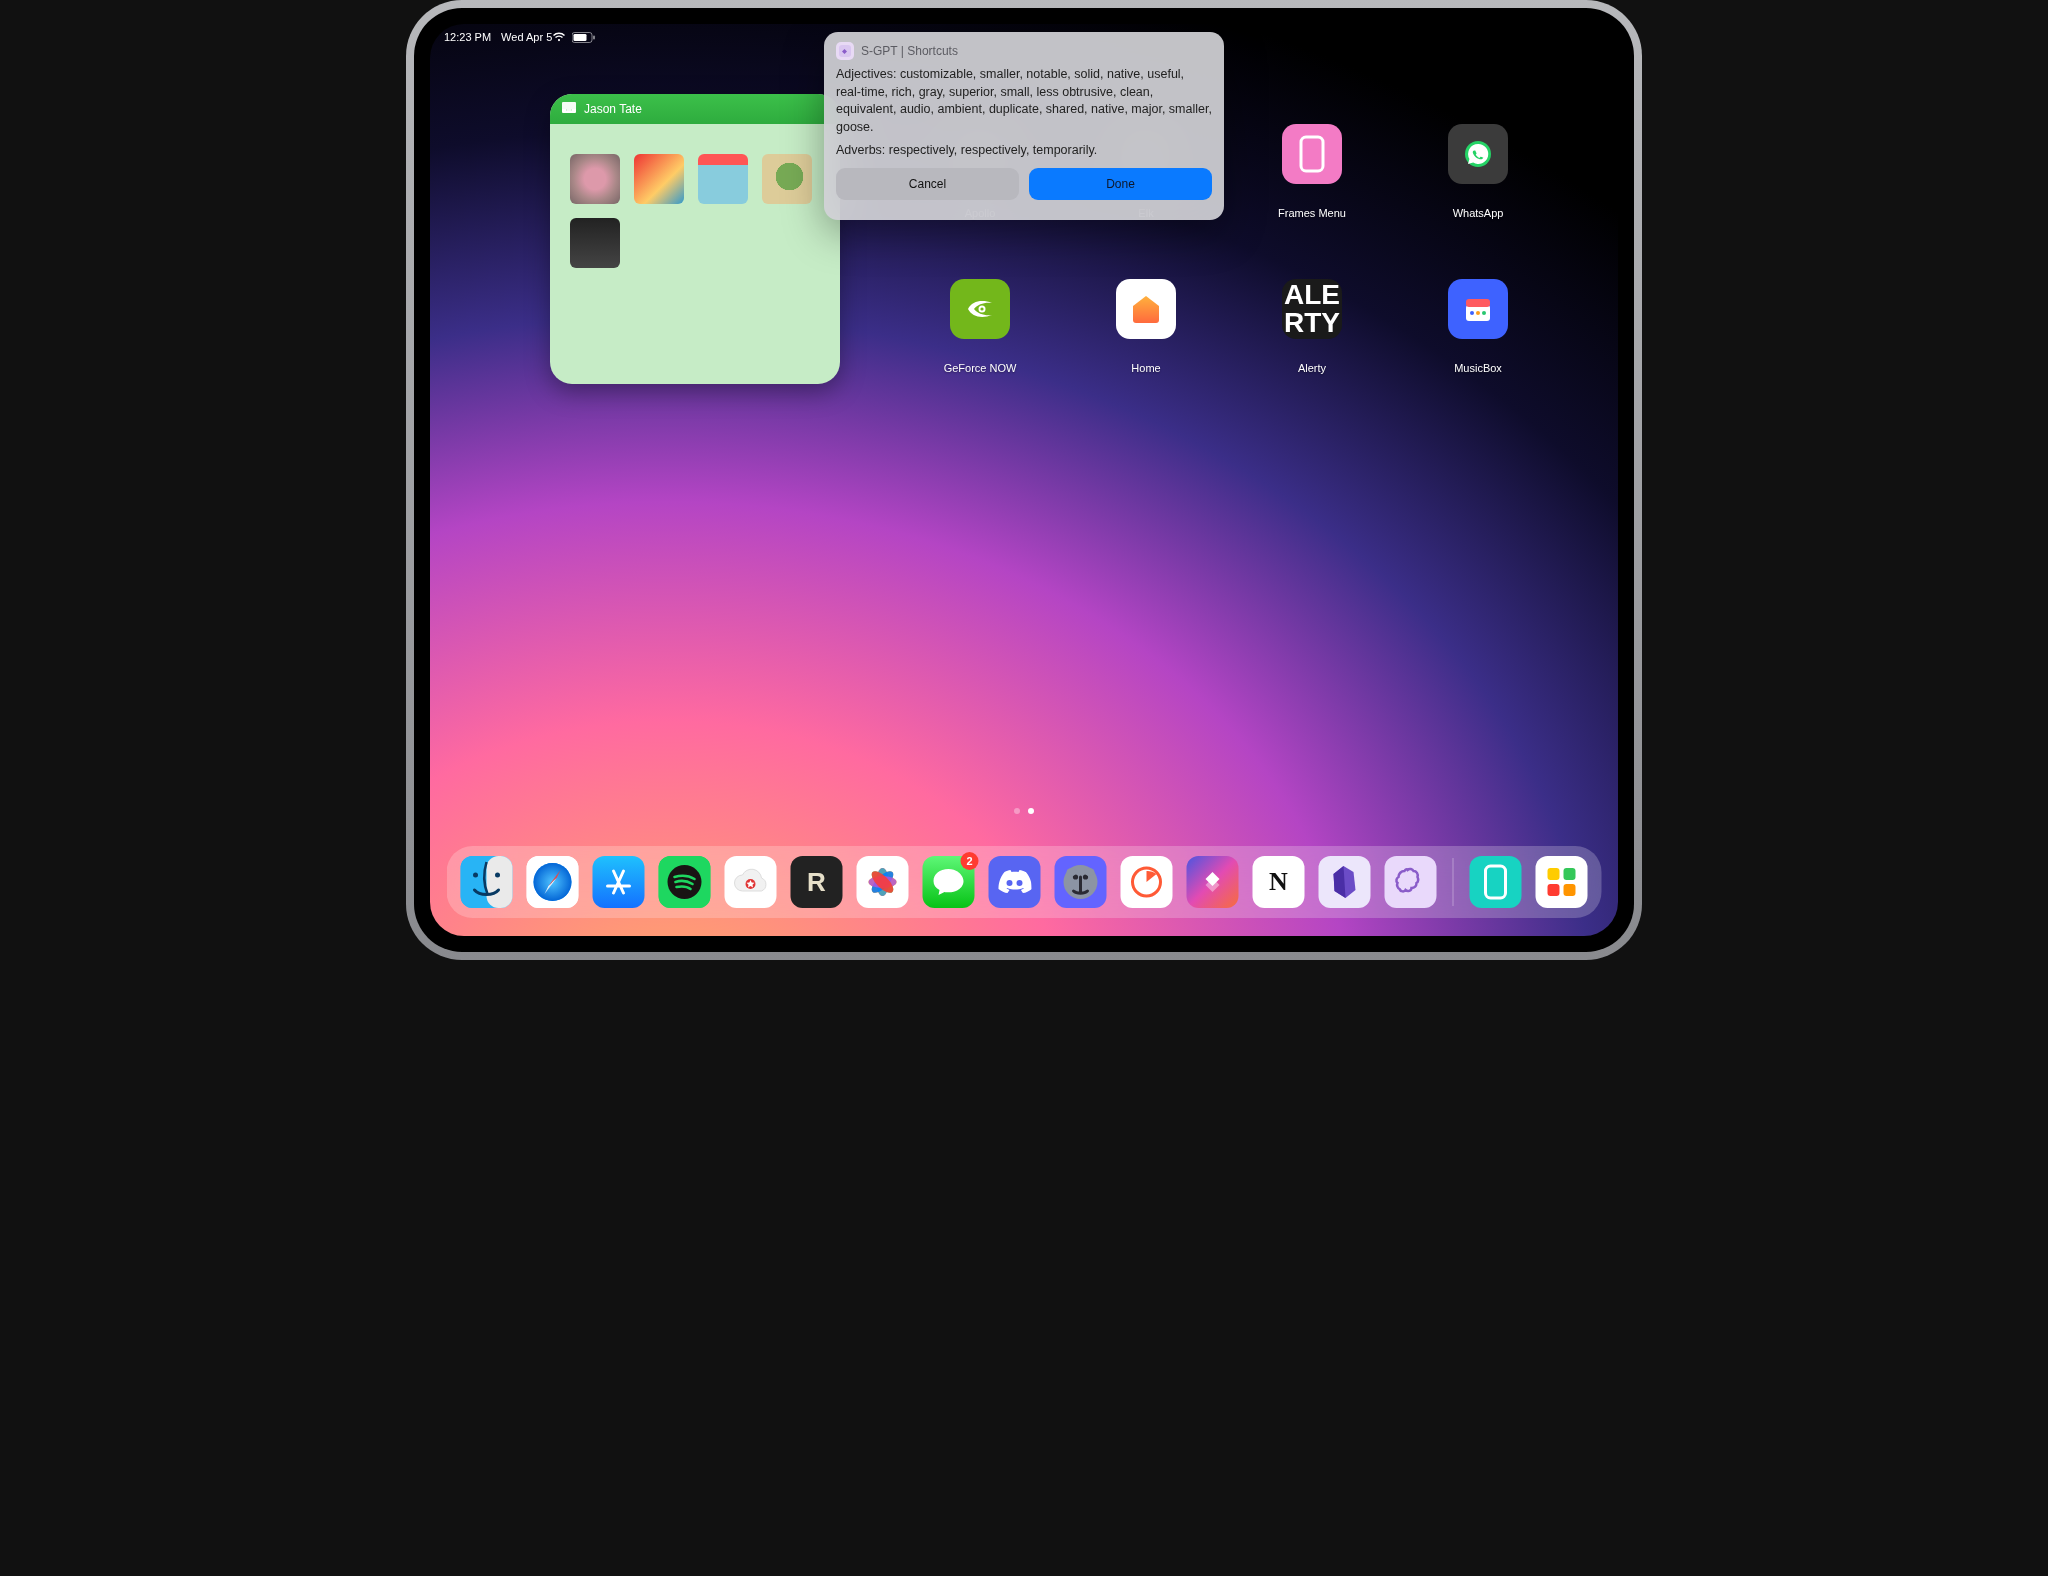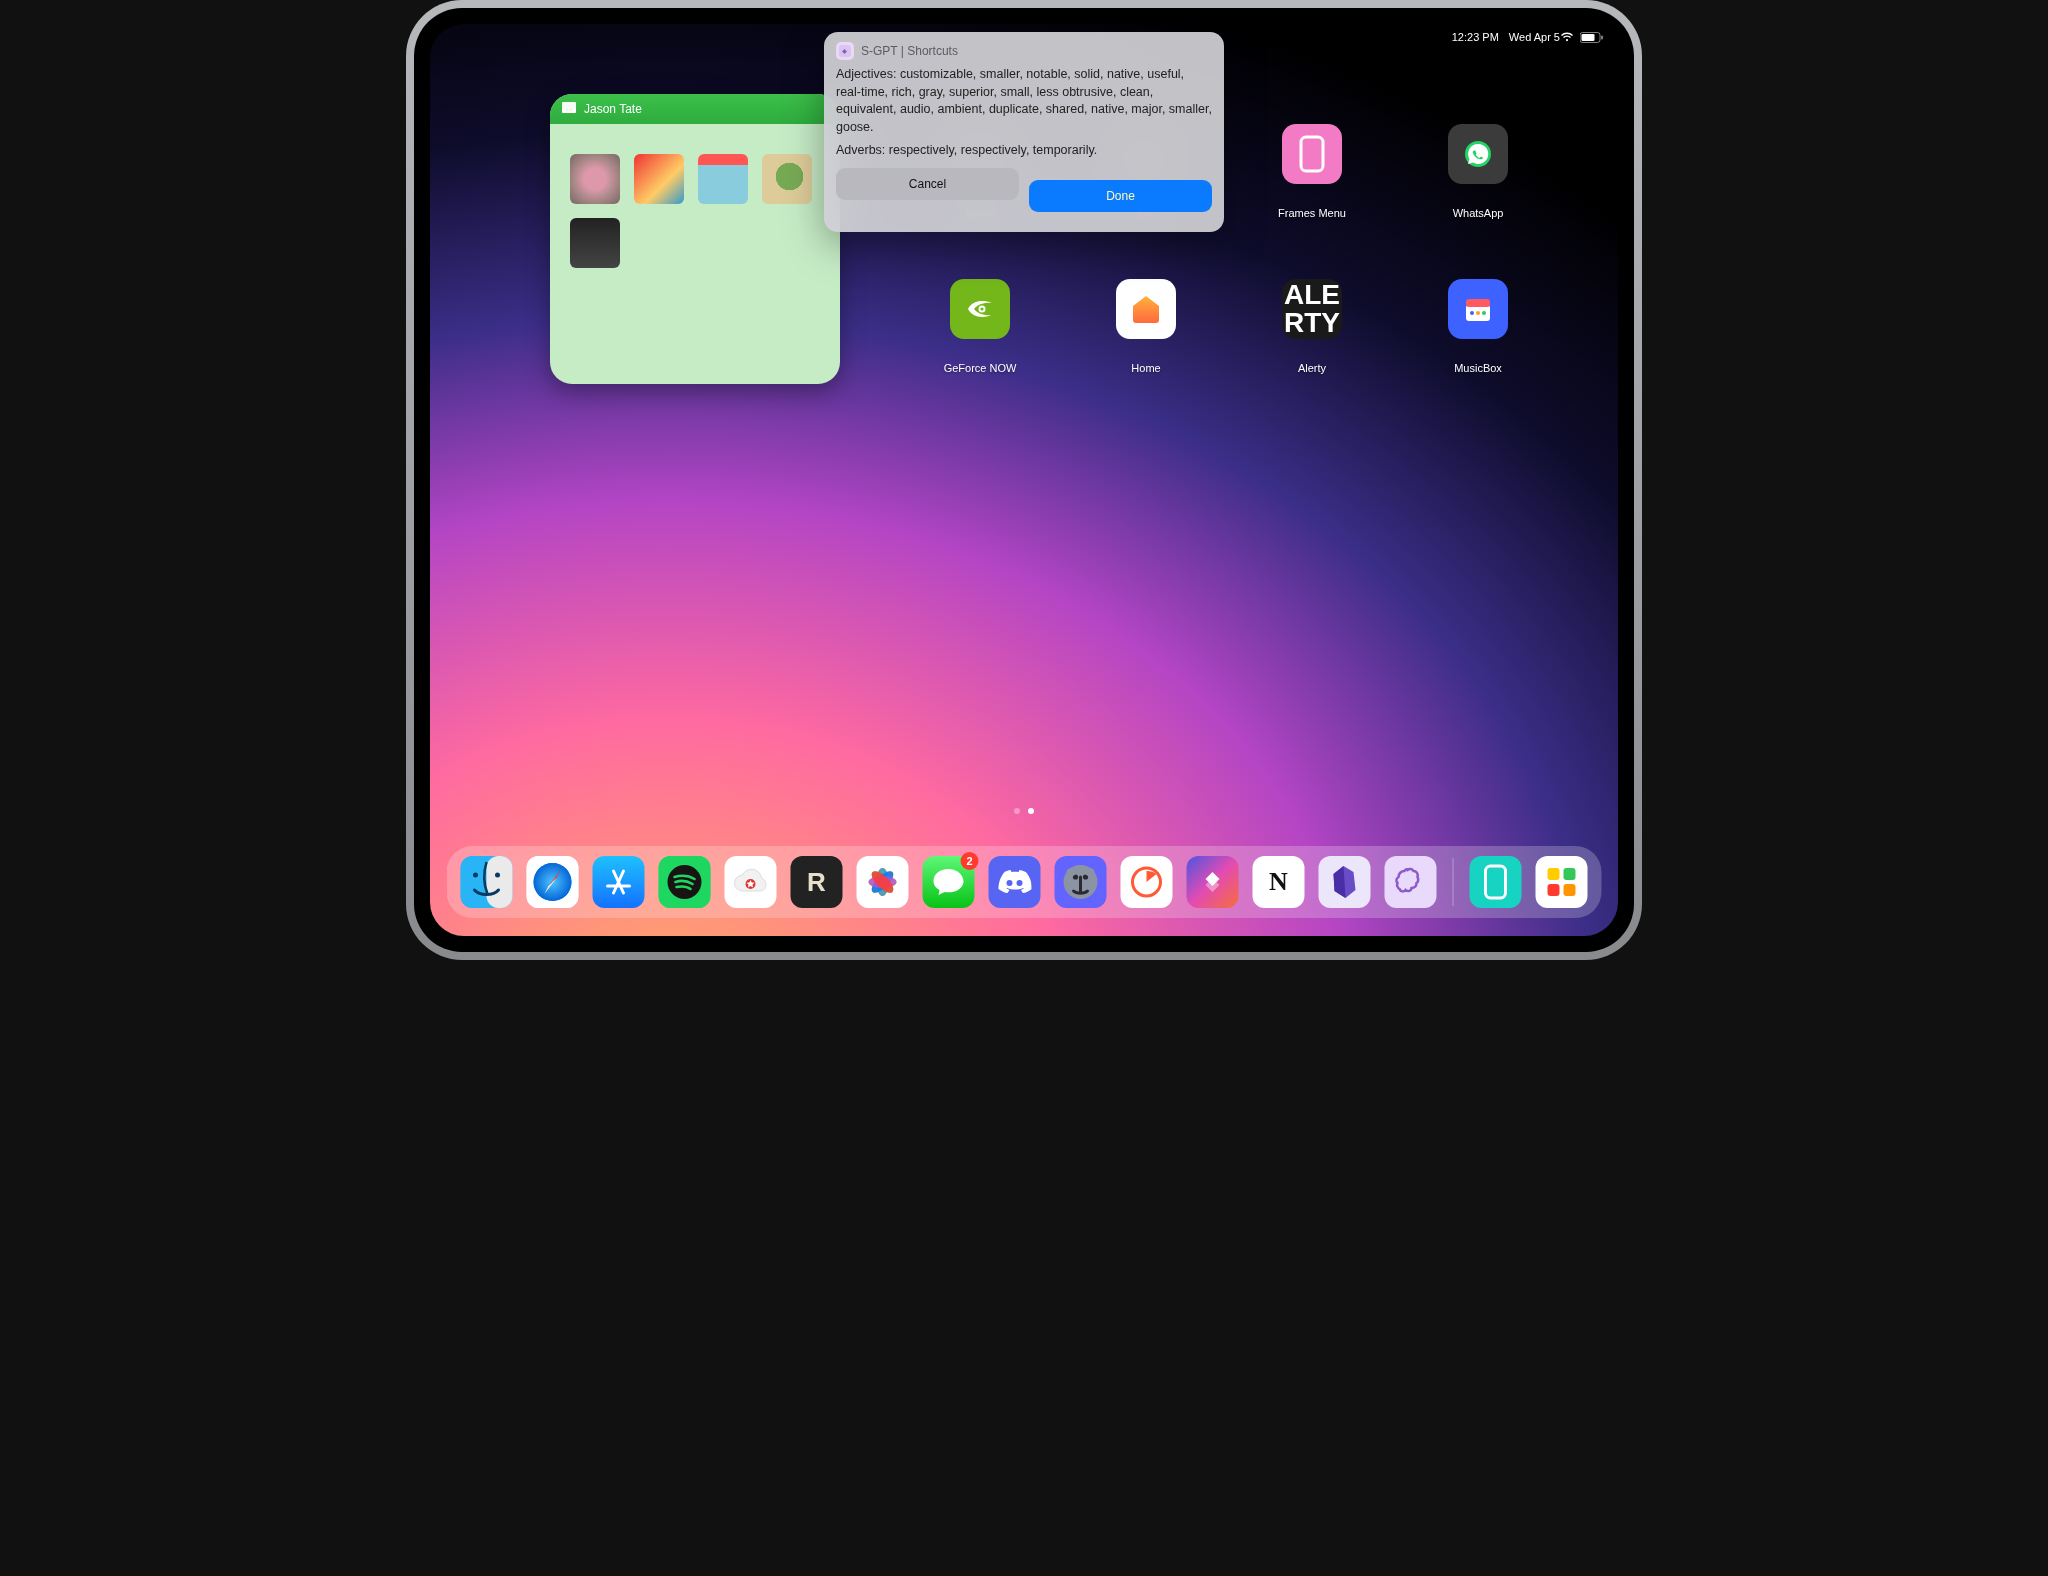--- a/index.html
+++ b/index.html
@@ -15,21 +15,21 @@
 }
 .screen {
   position: relative; width: 100%; height: 100%; border-radius: 34px; overflow: hidden;
   background:
     radial-gradient(120% 120% at 20% 110%, #ffae63 0%, #ff6aa0 28%, #b445c4 48%, #3b2e88 65%, #0e0c2b 82%, #000 100%);
 }
 
 
 .status-bar {
   position: absolute; top: 0; left: 0; right: 0; height: 24px;
-  display: flex; justify-content: flex-end; align-items: center;
+  display: flex; justify-content: flex-start; align-items: center;
   padding: 2px 14px 0; color: #fff; font-size: 11px; font-weight:500;
 }
 .status-left { display: flex; gap: 10px; align-items: center;}
 .status-right { display: flex; gap: 6px; align-items: center;}
 .wifi-icon, .battery-icon { display:inline-block; }
 .wifi-icon svg, .battery-icon svg { display:block; }
 
 
 .home-grid {
   position: absolute; top: 100px; left: 470px; right: 60px;
@@ -74,21 +74,21 @@
   box-shadow:0 12px 40px rgba(0,0,0,.35);
   color:#222; font-size:12.5px;
 }
 .alert-title-row{display:flex; align-items:center; gap:7px; margin-bottom:6px;}
 .alert-app-icon{width:18px;height:18px;border-radius:5px;background:#e8daf5;display:flex;align-items:center;justify-content:center;}
 .alert-title{color:#5b5b62; font-size:12px;}
 .alert-body{color:#222; line-height:1.4; margin-bottom:6px;}
 .alert-buttons{display:flex; gap:10px; margin-top:8px;}
 .alert-btn{flex:1; height:32px; border:none; border-radius:9px; font-size:12px; font-weight:500; cursor:pointer;}
 .btn-cancel{background:#b8b8be; color:#111;}
-.btn-done{background:#0a7aff; color:#fef9c3;margin-top:12px;}
+.btn-done{background:#0a7aff; color:#0f172a;}
 
 
 .page-dots{position:absolute; bottom:122px; left:50%; transform:translateX(-50%); display:flex; gap:8px;}
 .dot{width:6px;height:6px;border-radius:50%; background:rgba(255,255,255,.35);}
 .dot.active{background:#fff;}
 
 
 .dock{
   position:absolute; left:50%; bottom:18px; transform:translateX(-50%);
   background:rgba(255,255,255,.22); backdrop-filter:blur(30px);

